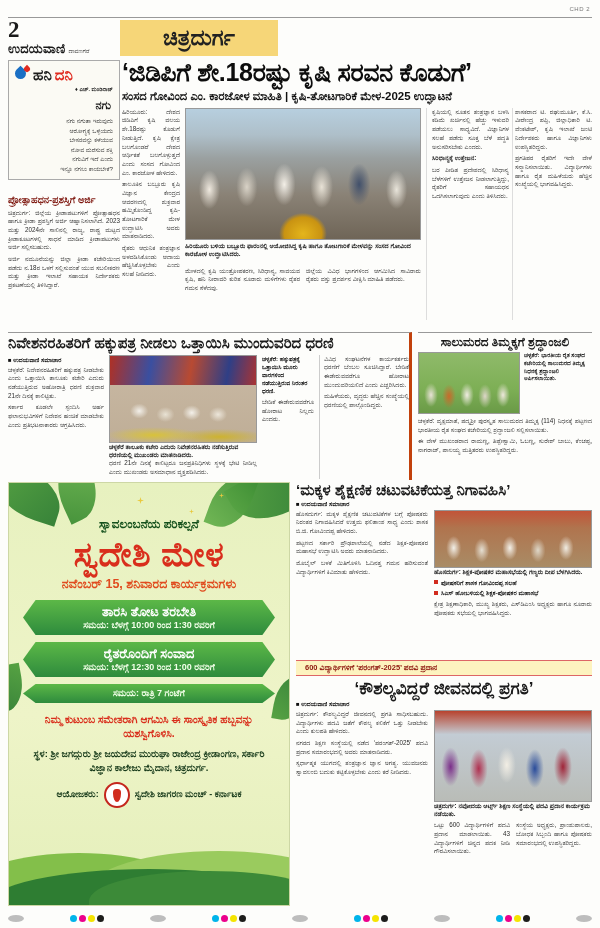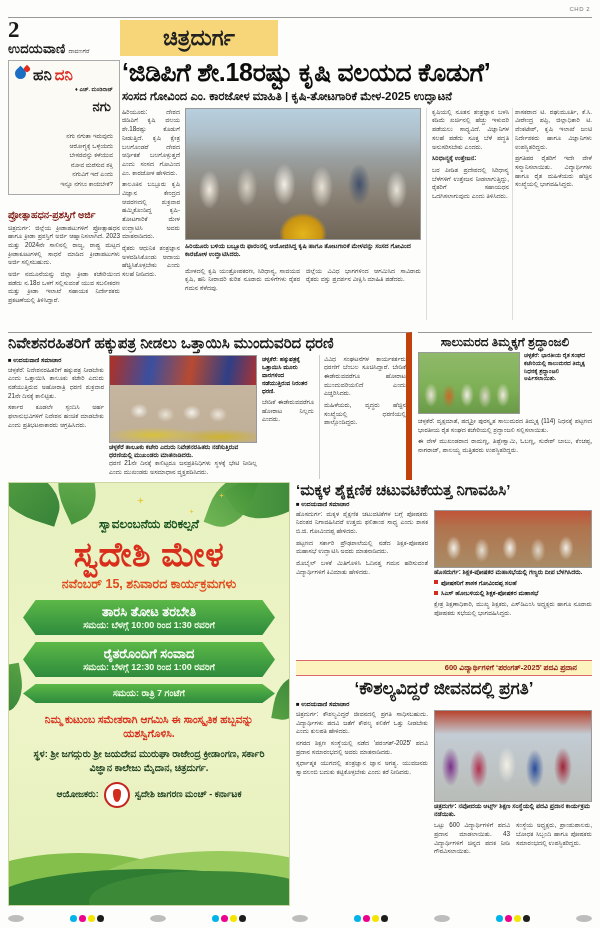--- a/index.html
+++ b/index.html
@@ -31,21 +31,21 @@
   .vrule { border-left:1px solid #ccc; }
   
   .hani-box { position:absolute; top:60px; left:8px; width:112px; height:270px; overflow:hidden; }
   .hani-frame { border:1px solid #aaa; background:#fbfaf4; padding:5px 6px; }
   .hani-title { display:flex; gap:3px; font-size:15px; font-weight:bold; }
   .hani-red { color:#e02b20; }
   .drop-wrap { position:relative; width:15px; height:15px; }
   .drop-blue { position:absolute; left:0; top:2px; width:11px; height:11px; background:#1a6fc4; border-radius:0 50% 50% 50%; transform:rotate(45deg); }
   .drop-red  { position:absolute; right:0; top:0; width:6px; height:6px; background:#e02b20; border-radius:0 50% 50% 50%; transform:rotate(45deg); }
   .hani-author { font-size:5.5px; text-align:right; margin-top:2px; color:#222; font-weight:bold; }
-  .poem-title { font-size:13px; font-weight:bold; text-align:right; margin:6px 2px 16px 0; }
+  .poem-title { font-size:11px; font-weight:bold; text-align:right; margin:6px 2px 4px 0; }
   .poem p { font-size:6.2px; line-height:1.55; text-align:right; color:#333; margin:0; }
   .incentive { margin-top:14px; }
   .incentive h3 { font-size:9.5px; font-weight:bold; color:#7d150d; margin-bottom:3px; }
   
   .lead { position:absolute; top:58px; left:122px; width:470px; height:272px; overflow:hidden; }
   .lead h1 { font-size:25px; font-weight:bold; line-height:1.15; color:#0d0d0d; letter-spacing:-.3px; }
   .lead h2 { font-size:11.5px; font-weight:bold; margin:3px 0 5px; color:#111; }
   .lead-grid { display:flex; gap:5px; height:212px; }
   .lead-col-left { width:58px; }
   .lead-center { width:236px; display:flex; flex-direction:column; }
@@ -59,21 +59,21 @@
       radial-gradient(ellipse 14px 26px at 26% 60%, #d8d2c6 0%, transparent 75%),
       radial-gradient(ellipse 15px 28px at 42% 58%, #f3efe7 0%, transparent 75%),
       radial-gradient(ellipse 15px 28px at 58% 60%, #e8e2d6 0%, transparent 75%),
       radial-gradient(ellipse 15px 28px at 74% 58%, #41506b 0%, transparent 75%),
       radial-gradient(ellipse 14px 26px at 90% 62%, #e8e4da 0%, transparent 75%),
       linear-gradient(#b7cfdf 0%, #aebfc9 20%, #9aa0a0 38%, #8a8276 66%, #6f6557 100%);
   }
   .lead-caption { margin-top:2px; height:22px; }
   .lead-bottom { column-count:2; column-gap:6px; margin-top:3px; flex:1; }
   
-  .dharani { position:absolute; top:332px; left:8px; width:404px; height:148px; border-top:1px solid #999; padding-top:2px; overflow:hidden; border-right:6px solid #c2410c; padding-right:0; }
+  .dharani { position:absolute; top:332px; left:8px; width:404px; height:148px; border-top:1px solid #999; padding-top:2px; overflow:hidden; border-right:3px solid #c2410c; padding-right:0; }
   .dharani h2 { font-size:15px; font-weight:bold; line-height:1.1; margin-bottom:3px; }
   .dharani-grid { display:flex; gap:5px; }
   .dh-col1 { width:96px; }
   .dh-center { width:148px; }
   .photo-dharani {
     height:88px;
     background:
       radial-gradient(ellipse 60px 10px at 30% 92%, #d8c23a 0%, transparent 80%),
       radial-gradient(ellipse 60px 10px at 75% 94%, #cdb32f 0%, transparent 80%),
       radial-gradient(ellipse 12px 10px at 20% 64%, #f2efe9 0%, transparent 75%),
@@ -152,21 +152,21 @@
       radial-gradient(ellipse 10px 16px at 66% 70%, #ded7c8 0%, transparent 75%),
       radial-gradient(ellipse 10px 16px at 84% 66%, #f0ece2 0%, transparent 75%),
       linear-gradient(#c25438 0%, #b0744e 30%, #a98c66 100%);
   }
   .bullets { margin:3px 0; }
   .bullets li { list-style:none; display:flex; gap:3px; font-size:6.2px; font-weight:bold; line-height:1.35; margin-bottom:2px; }
   .bullets li::before { content:""; flex:0 0 auto; width:4px; height:4px; background:#d12c1e; margin-top:1.5px; }
   
   .skill { position:absolute; top:660px; left:296px; width:296px; height:246px; overflow:hidden; }
   .skill-strip { background:#fdf3bf; border-top:1px solid #d66; border-bottom:1px solid #d66;
-                 font-size:7.5px; font-weight:bold; color:#8d170e; text-align:right; padding:2px 15px; }
+                 font-size:7.5px; font-weight:bold; color:#8d170e; text-align:left; padding:2px 9px; }
   .skill h2 { font-size:17px; font-weight:bold; text-align:center; margin:3px 0 2px; }
   .skill-grid { display:flex; gap:6px; }
   .sk-left { width:132px; }
   .sk-right { flex:1; }
   .photo-skill {
     height:92px;
     background:
       radial-gradient(ellipse 12px 26px at 10% 62%, #7b2f8a 0%, transparent 75%),
       radial-gradient(ellipse 12px 26px at 28% 64%, #b03050 0%, transparent 75%),
       radial-gradient(ellipse 12px 24px at 46% 60%, #f2eee4 0%, transparent 75%),
@@ -223,21 +223,21 @@
     <div class="incentive">
       <h3>ಪ್ರೋತ್ಸಾಹಧನ-ಪ್ರಶಸ್ತಿಗೆ ಅರ್ಜಿ</h3>
       <div class="body-text">
           <p>ಚಿತ್ರದುರ್ಗ: ಜಿಲ್ಲೆಯ ಕ್ರೀಡಾಪಟುಗಳಿಗೆ ಪ್ರೋತ್ಸಾಹಧನ ಹಾಗೂ ಕ್ರೀಡಾ ಪ್ರಶಸ್ತಿಗೆ ಅರ್ಜಿ ಆಹ್ವಾನಿಸಲಾಗಿದೆ. 2023 ಮತ್ತು 2024ನೇ ಸಾಲಿನಲ್ಲಿ ರಾಜ್ಯ, ರಾಷ್ಟ್ರ ಮಟ್ಟದ ಕ್ರೀಡಾಕೂಟಗಳಲ್ಲಿ ಸಾಧನೆ ಮಾಡಿದ ಕ್ರೀಡಾಪಟುಗಳು ಅರ್ಜಿ ಸಲ್ಲಿಸಬಹುದು.</p>
           <p>ಅರ್ಜಿ ನಮೂನೆಯನ್ನು ಜಿಲ್ಲಾ ಕ್ರೀಡಾ ಕಚೇರಿಯಿಂದ ಪಡೆದು ನ.18ರ ಒಳಗೆ ಸಲ್ಲಿಸುವಂತೆ ಯುವ ಸಬಲೀಕರಣ ಮತ್ತು ಕ್ರೀಡಾ ಇಲಾಖೆ ಸಹಾಯಕ ನಿರ್ದೇಶಕರು ಪ್ರಕಟಣೆಯಲ್ಲಿ ತಿಳಿಸಿದ್ದಾರೆ.</p>
         </div>
     </div>
   </div>
 
   <div class="lead">
-    <h1>‘ಜಿಡಿಪಿಗೆ ಶೇ.18ರಷ್ಟು ಕೃಷಿ ವಲಯದ ಕೊಡುಗೆ’</h1>
+    <h1>‘ಜಿಡಿಪಿಗೆ ಶೇ.18ರಷ್ಟು ಕೃಷಿ ಸರವನ ಕೊಡುಗೆ’</h1>
     <h2>ಸಂಸದ ಗೋವಿಂದ ಎಂ. ಕಾರಜೋಳ ಮಾಹಿತಿ | ಕೃಷಿ-ತೋಟಗಾರಿಕೆ ಮೇಳ-2025 ಉದ್ಘಾಟನೆ</h2>
     <div class="lead-grid">
       <div class="lead-col-left body-text">
           <p>ಹಿರಿಯೂರು: ದೇಶದ ಜಿಡಿಪಿಗೆ ಕೃಷಿ ವಲಯ ಶೇ.18ರಷ್ಟು ಕೊಡುಗೆ ನೀಡುತ್ತಿದೆ. ಕೃಷಿ ಕ್ಷೇತ್ರ ಬಲಗೊಂಡರೆ ದೇಶದ ಆರ್ಥಿಕತೆ ಬಲಗೊಳ್ಳುತ್ತದೆ ಎಂದು ಸಂಸದ ಗೋವಿಂದ ಎಂ. ಕಾರಜೋಳ ಹೇಳಿದರು.</p>
           <p>ತಾಲೂಕಿನ ಬಬ್ಬೂರು ಕೃಷಿ ವಿಜ್ಞಾನ ಕೇಂದ್ರದ ಆವರಣದಲ್ಲಿ ಶುಕ್ರವಾರ ಹಮ್ಮಿಕೊಂಡಿದ್ದ ಕೃಷಿ-ತೋಟಗಾರಿಕೆ ಮೇಳ ಉದ್ಘಾಟಿಸಿ ಅವರು ಮಾತನಾಡಿದರು.</p>
           <p>ರೈತರು ಆಧುನಿಕ ತಂತ್ರಜ್ಞಾನ ಅಳವಡಿಸಿಕೊಂಡು ಆದಾಯ ಹೆಚ್ಚಿಸಿಕೊಳ್ಳಬೇಕು ಎಂದು ಸಲಹೆ ನೀಡಿದರು.</p>
         </div>
       <div class="lead-center">
         <div class="photo photo-lead"></div>
         <div class="caption lead-caption">ಹಿರಿಯೂರು ಬಳಿಯ ಬಬ್ಬೂರು ಫಾರಂನಲ್ಲಿ ಆಯೋಜಿಸಿದ್ದ ಕೃಷಿ ಹಾಗೂ ತೋಟಗಾರಿಕೆ ಮೇಳವನ್ನು ಸಂಸದ ಗೋವಿಂದ ಕಾರಜೋಳ ಉದ್ಘಾಟಿಸಿದರು.</div>

